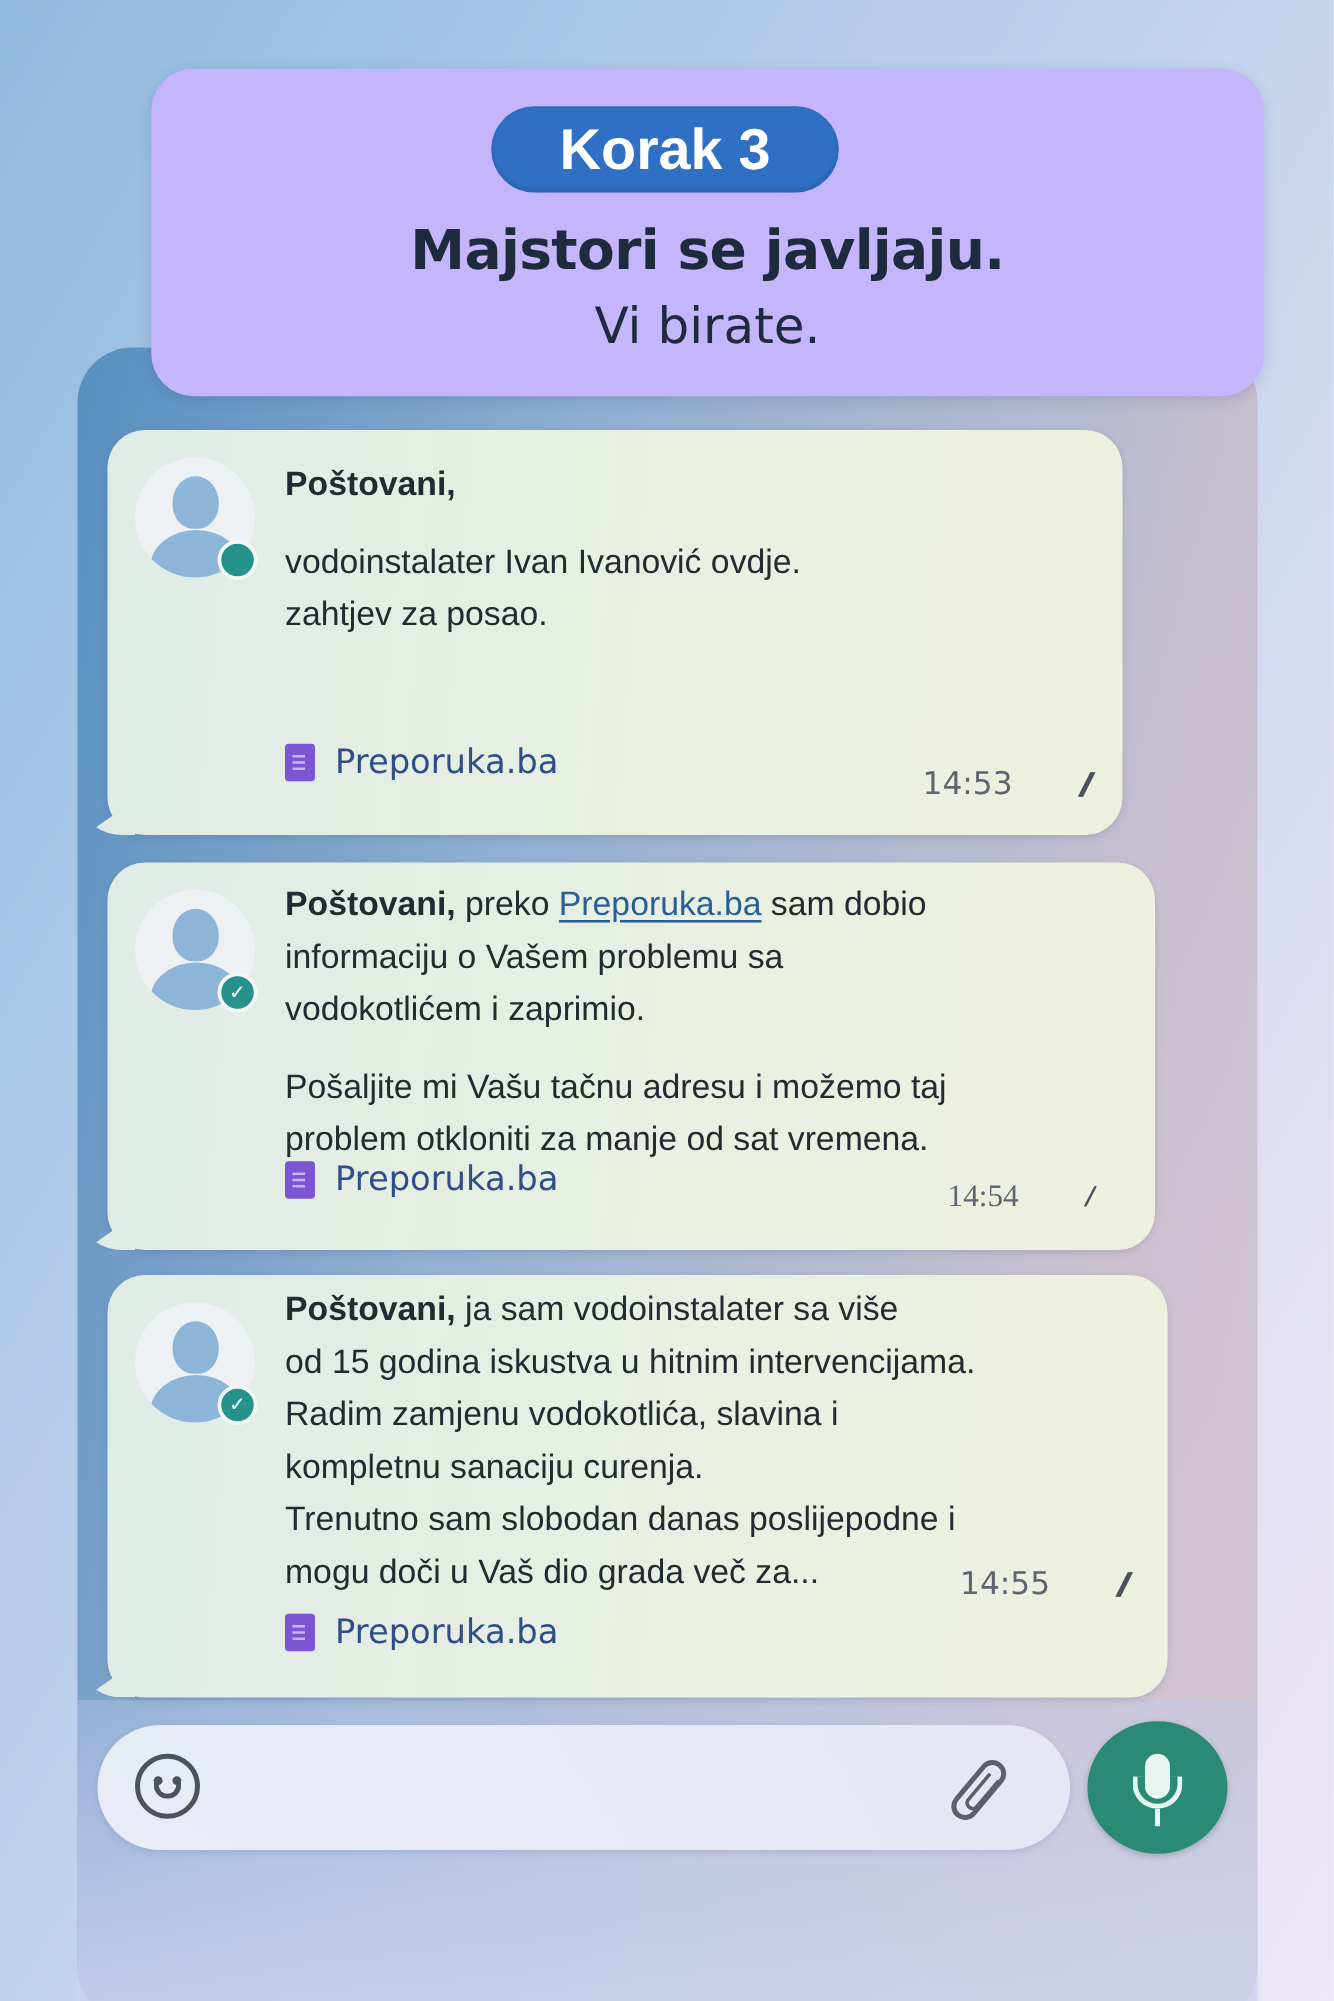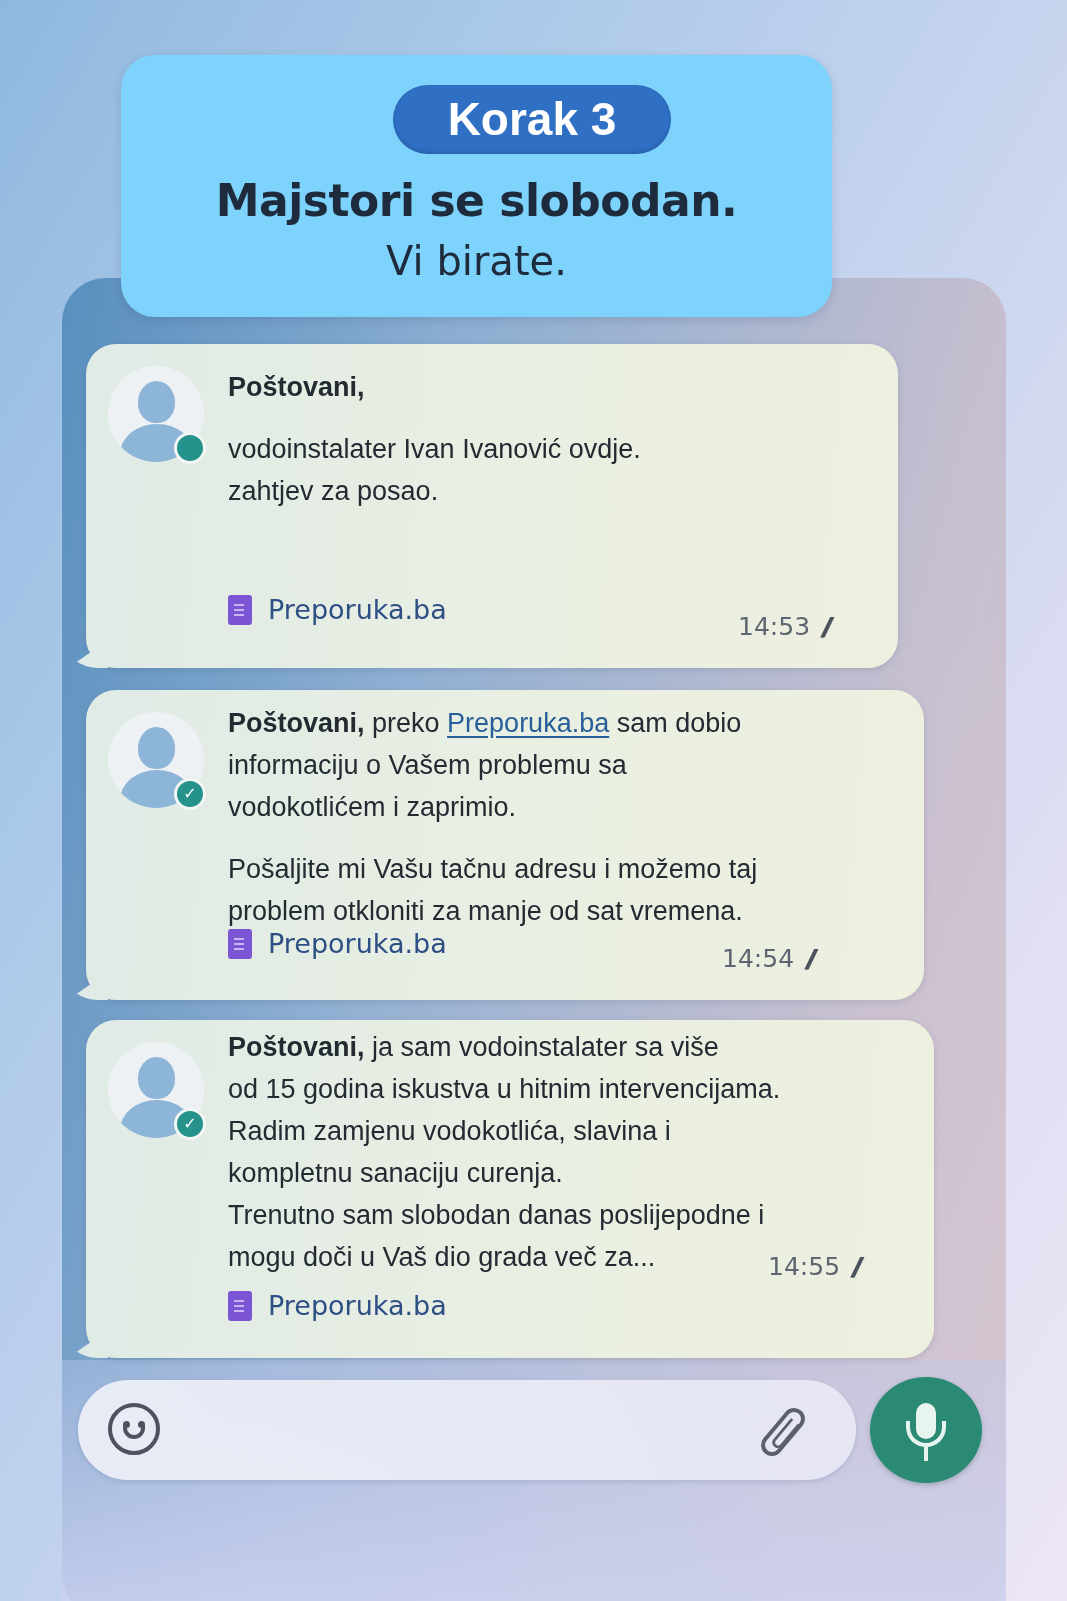--- a/index.html
+++ b/index.html
@@ -18,22 +18,22 @@
     }
     .phone-bottom-fade {
       position: absolute;
       left: 62px; top: 1360px;
       width: 944px; height: 241px;
       background: linear-gradient(180deg, rgba(190,200,235,0.4), rgba(205,210,240,0.85));
     }
     .header-card {
       position: absolute;
       left: 121px; top: 55px;
-      width: 711px; height: 262px;
-      background: #7dd3fc;
+      width: 890px; height: 262px;
+      background: #c4b5fd;
       border-radius: 34px;
       box-shadow: 0 3px 10px rgba(50,70,110,0.18);
       text-align: center;
     }
     .step-pill {
       position: absolute;
       left: 272px; top: 30px;
       width: 278px; height: 69px;
       background: #2f6fc4;
       border-radius: 35px;
@@ -146,20 +146,21 @@
       left: 6px; top: 9px;
       width: 10px; height: 2px;
       background: #c7b6f0;
       box-shadow: 0 5px 0 #c7b6f0, 0 10px 0 #c7b6f0;
     }
     .meta {
       position: absolute;
       display: flex; align-items: center;
       font-size: 25px;
       color: #5d6670;
+      gap: 42px;
     }
     .meta .ticks {
       margin-left: 12px;
       font-size: 24px;
       color: #4b535c;
       letter-spacing: -7px;
       font-style: italic;
     }
     .input-bar {
       position: absolute;
@@ -248,21 +249,21 @@
     }
   </style>
 </head>
 <body>
 
 <div class="phone"></div>
 <div class="phone-bottom-fade"></div>
 
 <div class="header-card">
   <div class="step-pill">Korak 3</div>
-  <div class="headline">Majstori se slobodan.</div>
+  <div class="headline">Majstori se javljaju.</div>
   <div class="subline">Vi birate.</div>
 </div>
 
 <div class="bubble" style="left:86px;top:344px;width:812px;height:324px;">
   <div class="avatar">
     <div class="head"></div>
       <div class="shoulders"></div>
   </div>
   <div class="status-dot"></div>
   <div class="msg-text" style="top:22px;">
@@ -290,21 +291,21 @@
     <span class="line"><b>Poštovani,</b><span> preko </span><span class="link">Preporuka.ba</span><span> sam dobio</span></span>
     <span class="line">informaciju o Vašem problemu sa</span>
     <span class="line">vodokotlićem i zaprimio.</span>
     <span class="line gap">Pošaljite mi Vašu tačnu adresu i možemo taj</span>
     <span class="line">problem otkloniti za manje od sat vremena.</span>
   </div>
   <div class="source" style="top:238px;">
     <span class="book"></span>
     <span>Preporuka.ba</span>
   </div>
-  <div class="meta" style="left:636px;top:254px;">
+  <div class="meta" style="left:672px;top:254px;font-family:Liberation Serif, serif;">
     <span>14:54</span>
     <span class="ticks">///</span>
   </div>
 </div>
 
 <div class="bubble" style="left:86px;top:1020px;width:848px;height:338px;">
   <div class="avatar">
     <div class="head"></div>
       <div class="shoulders"></div>
   </div>

